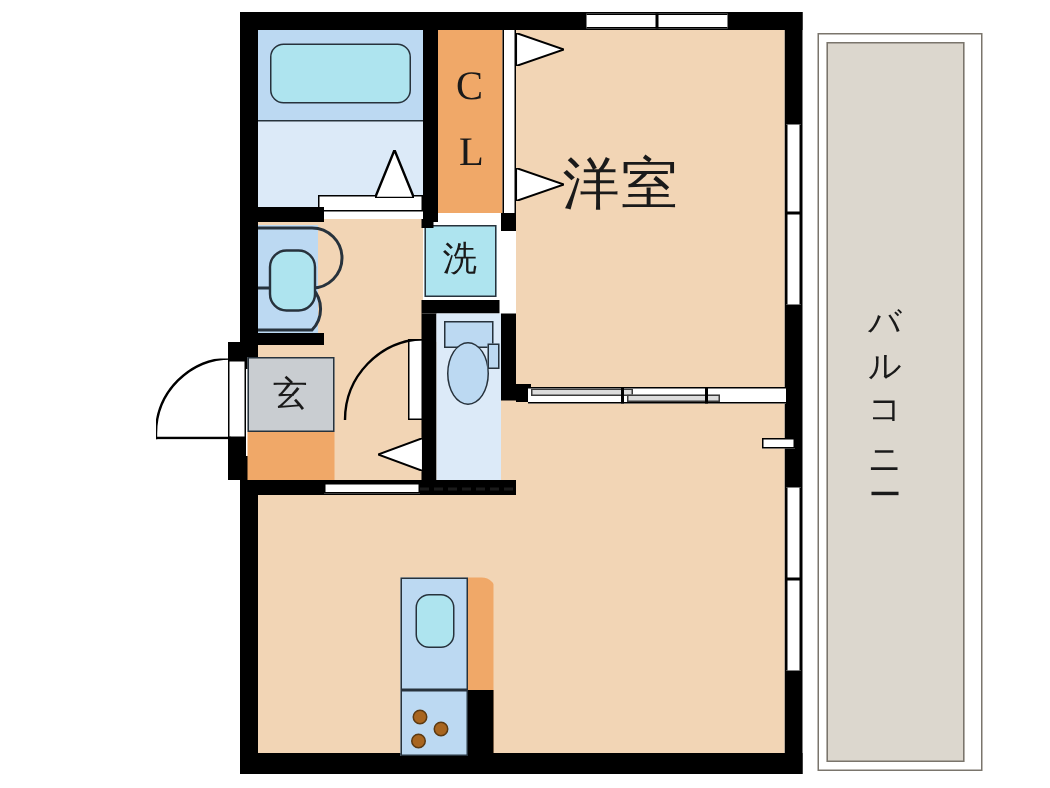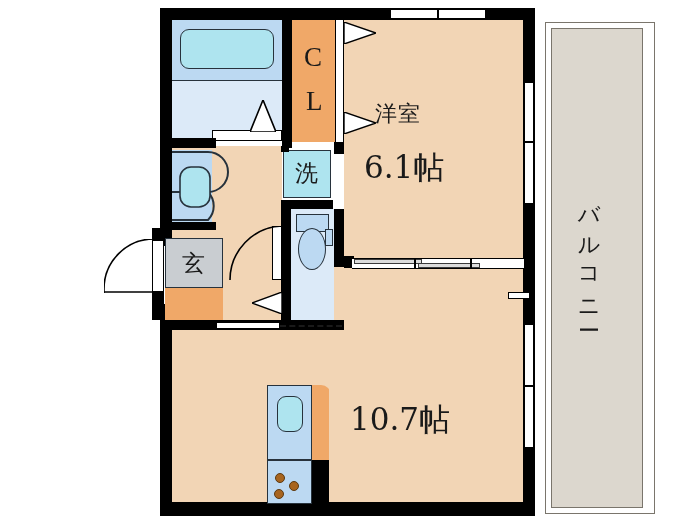--- a/index.html
+++ b/index.html
@@ -15,21 +15,21 @@
   .tile{background:#c9cdd1;}
   .wet{background:#dceaf8;}
   .wetdark{background:#bcd9f2;}
   .basin{background:#aee4ef;}
   .balc{background:#dcd7ce;}
   .white{background:#ffffff;}
 
   .lbl{position:absolute;color:#1a1a1a;line-height:1;white-space:nowrap;}
   .jp{font-family:"DejaVu Serif","Liberation Serif",serif;}
 
-  .rmname{font-size:22px;letter-spacing:1px;font-weight:400;}
+  .rmname{font-size:38px;letter-spacing:1px;font-weight:400;}
   .rmsize{font-size:31px;letter-spacing:0px;}
   .cltxt{font-size:27px;font-family:"Liberation Serif",serif;}
   .sentxt{font-size:23px;}
   .gentxt{font-size:23px;}
   .ldktxt{font-size:30px;letter-spacing:5px;font-family:"Liberation Serif",serif;}
 
   
   .vert{writing-mode:vertical-rl;text-orientation:upright;font-size:22px;
         letter-spacing:7px;}
 
@@ -181,17 +181,15 @@
   <div class="abs wetdark ol" style="left:267px;top:385px;width:45px;height:75px;"></div>
   <div class="abs basin ol rnd" style="left:277px;top:396px;width:26px;height:36px;"></div>
   <div class="abs wetdark ol" style="left:267px;top:460px;width:45px;height:44px;"></div>
   <div class="abs burner" style="left:275px;top:473px;width:10px;height:10px;"></div>
   <div class="abs burner" style="left:289px;top:481px;width:10px;height:10px;"></div>
   <div class="abs burner" style="left:274px;top:489px;width:10px;height:10px;"></div>
 
   <div class="abs wall" style="left:312px;top:460px;width:17px;height:46px;"></div>
 
   <div class="lbl jp rmname" style="left:375px;top:103px;">洋室</div>
-  <div class="lbl jp rmsize" style="left:364px;top:152px;">6.1帖</div>
 
-  <div class="lbl jp rmsize" style="left:350px;top:404px;">10.7帖</div>
 
 </div>
 
 </body></html>

